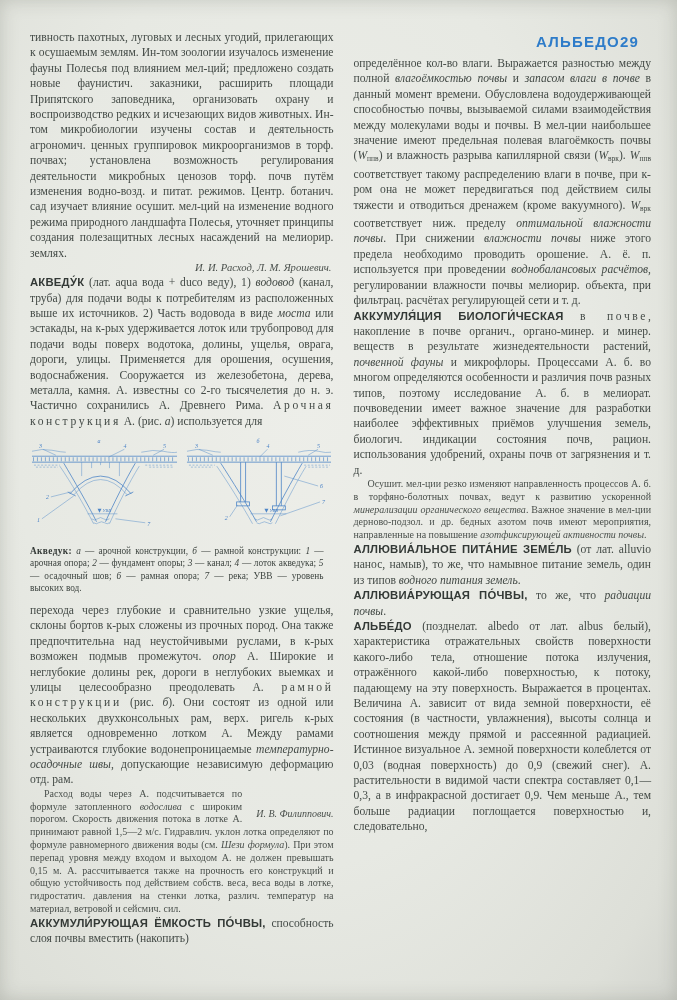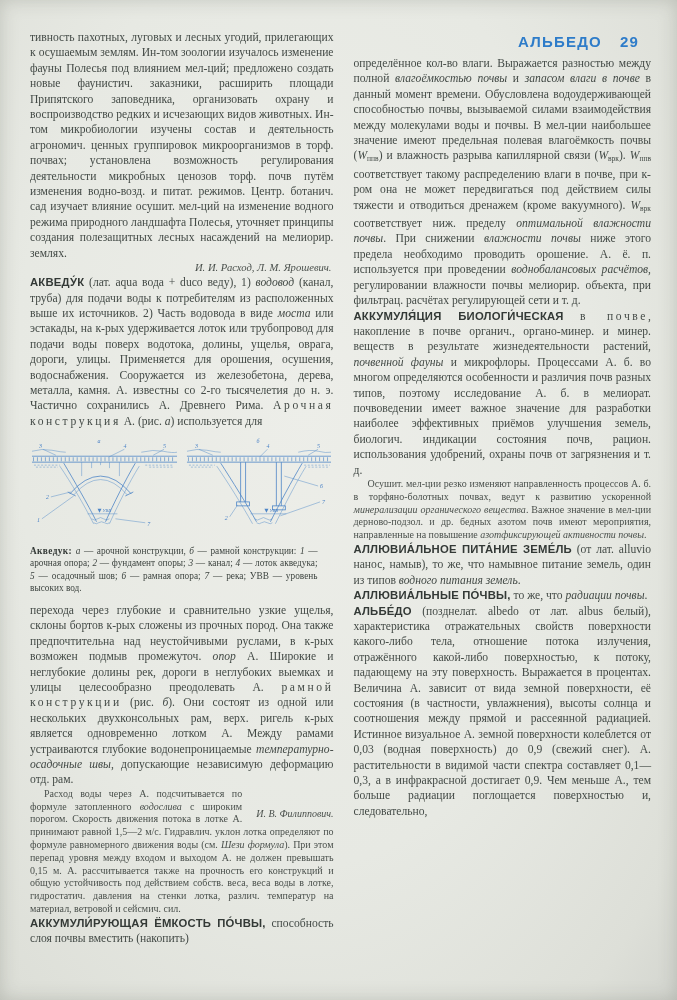--- a/index.html
+++ b/index.html
@@ -11,36 +11,36 @@
     box-shadow:inset 0 0 18px rgba(90,95,85,.25);
     overflow:hidden;
     font-family:"Liberation Serif","DejaVu Serif",serif;
     color:#434a46;
   }
   .page-inner{position:absolute;left:30px;top:30px;right:26px;bottom:0;}
   .running-head{
     position:absolute;top:3px;right:12px;
     font-family:"Liberation Sans","DejaVu Sans",sans-serif;
     font-weight:bold;font-size:15px;letter-spacing:1.2px;
-    color:#2e7cc9;display:flex;gap:18px;align-items:baseline;
+    color:#2e7cc9;display:flex;gap:0;align-items:baseline;
   }
   .columns{display:flex;gap:20px;margin-top:0;}
   .col{width:303.5px;}
   .col-right{margin-top:26px;}
   p{margin:0;text-align:justify;font-size:11.6px;line-height:15.4px;}
   p.small{font-size:10px;line-height:12.8px;color:#4a504c;}
   p.indent{text-indent:14px;}
   .seg-p{}
   .seg-i{font-style:italic;}
   .seg-b{font-family:"Liberation Sans","DejaVu Sans",sans-serif;font-weight:bold;font-size:11.3px;letter-spacing:.2px;color:#333936;}
   .seg-sp{letter-spacing:2.6px;}
   .seg-sub{font-size:7.5px;vertical-align:-2px;}
   .signature{font-style:italic;text-align:right;font-size:10.6px;line-height:14px;color:#4a504c;padding-right:2px;}
   .sig-inline{float:right;font-style:italic;font-size:10px;color:#4a504c;margin-top:20px;}
-  .figure-wrap{margin:7px 16px 4px 0;}
+  .figure-wrap{margin:7px 10px 4px 0;}
   .figure-caption{font-size:9.3px;line-height:12.2px;text-align:justify;color:#3c433f;margin:3px 0 9px 0;}
   .figure-caption .seg-b{font-size:9.3px;letter-spacing:.4px;font-family:"Liberation Serif",serif;}
   svg text.fig-label{font:italic 6px "Liberation Serif",serif;fill:#4a82c6;}
   svg text.fig-label-sm{font:italic 4.6px "Liberation Serif",serif;fill:#4a82c6;}
   svg .ln{stroke:#4d85c6;stroke-width:.8;fill:none;}
   svg .ln-thin{stroke:#5a8fcb;stroke-width:.5;fill:none;}
   svg .ties{stroke:#4d85c6;stroke-width:4;stroke-dasharray:1,3;opacity:.65;fill:none;}
   svg .hatch{stroke:#5a8fcb;stroke-width:.5;stroke-dasharray:2,1.6;fill:none;}
   svg .tri{fill:#4d85c6;}
 </style>
@@ -152,20 +152,20 @@
             <p class=""><span class="seg-b">АККУМУЛИ́РУЮЩАЯ ЁМКОСТЬ ПО́ЧВЫ,</span><span class="seg-p"> способность слоя почвы вместить (накопить)</span></p>
           </div>
       </div>
 
       <div class="col col-right">
         <div id="right-blocks">
             <p class=""><span class="seg-p">определённое кол-во влаги. Выражается разностью между полной </span><span class="seg-i">влагоёмкостью почвы</span><span class="seg-p"> и </span><span class="seg-i">запасом влаги в почве</span><span class="seg-p"> в данный момент времени. Обусловлена водоудерживающей способностью почвы, вызываемой силами взаимодействия между молекулами воды и почвы. В мел-ции наибольшее значение имеют предельная полевая влагоёмкость почвы (</span><span class="seg-i">W</span><span class="seg-sub">ппв</span><span class="seg-p">) и влажность разрыва капиллярной связи (</span><span class="seg-i">W</span><span class="seg-sub">врк</span><span class="seg-p">). </span><span class="seg-i">W</span><span class="seg-sub">ппв</span><span class="seg-p"> соответствует такому распределению влаги в почве, при к-ром она не может передвигаться под действием силы тяжести и отводиться дренажем (кроме вакуумного). </span><span class="seg-i">W</span><span class="seg-sub">врк</span><span class="seg-p"> соответствует ниж. пределу </span><span class="seg-i">оптимальной влажности почвы</span><span class="seg-p">. При снижении </span><span class="seg-i">влажности почвы</span><span class="seg-p"> ниже этого предела необходимо проводить орошение. А. ё. п. используется при проведении </span><span class="seg-i">воднобалансовых расчётов</span><span class="seg-p">, регулировании влажности почвы мелиорир. объекта, при фильтрац. расчётах регулирующей сети и т. д.</span></p>
             <p class=""><span class="seg-b">АККУМУЛЯ́ЦИЯ БИОЛОГИ́ЧЕСКАЯ</span><span class="seg-p"> </span><span class="seg-sp">в почве</span><span class="seg-p">, накопление в почве органич., органо-минер. и минер. веществ в результате жизнедеятельности растений, </span><span class="seg-i">почвенной фауны</span><span class="seg-p"> и микрофлоры. Процессами А. б. во многом определяются особенности и различия почв разных типов, поэтому исследование А. б. в мелиорат. почвоведении имеет важное значение для разработки наиболее эффективных приёмов улучшения земель, биологич. индикации состояния почв, рацион. использования удобрений, охраны почв от загрязнения и т. д.</span></p>
             <p class="small indent"><span class="seg-p">Осушит. мел-ции резко изменяют направленность процессов А. б. в торфяно-болотных почвах, ведут к развитию ускоренной </span><span class="seg-i">минерализации органического вещества</span><span class="seg-p">. Важное значение в мел-ции дерново-подзол. и др. бедных азотом почв имеют мероприятия, направленные на повышение </span><span class="seg-i">азотфиксирующей активности почвы</span><span class="seg-p">.</span></p>
             <p class=""><span class="seg-b">АЛЛЮВИА́ЛЬНОЕ ПИТА́НИЕ ЗЕМЕ́ЛЬ</span><span class="seg-p"> (от лат. alluvio нанос, намыв), то же, что намывное питание земель, один из типов </span><span class="seg-i">водного питания земель</span><span class="seg-p">.</span></p>
-            <p class=""><span class="seg-b">АЛЛЮВИА́ЛЬНЫЕ ПО́ЧВЫ,</span><span class="seg-p"> то же, что </span><span class="seg-i">радиации почвы</span><span class="seg-p">.</span></p>
+            <p class=""><span class="seg-b">АЛЛЮВИА́РУЮЩАЯ ПО́ЧВЫ,</span><span class="seg-p"> то же, что </span><span class="seg-i">радиации почвы</span><span class="seg-p">.</span></p>
             <p class=""><span class="seg-b">АЛЬБЕ́ДО</span><span class="seg-p"> (позднелат. albedo от лат. albus белый), характеристика отражательных свойств поверхности какого-либо тела, отношение потока излучения, отражённого какой-либо поверхностью, к потоку, падающему на эту поверхность. Выражается в процентах. Величина А. зависит от вида земной поверхности, её состояния (в частности, увлажнения), высоты солнца и соотношения между прямой и рассеянной радиацией. Истинное визуальное А. земной поверхности колеблется от 0,03 (водная поверхность) до 0,9 (свежий снег). А. растительности в видимой части спектра составляет 0,1—0,3, а в инфракрасной достигает 0,9. Чем меньше А., тем больше радиации поглощается поверхностью и, следовательно,</span></p>
           </div>
       </div>
 
     </div>
   </div>
 </div>
 
 </body></html>

